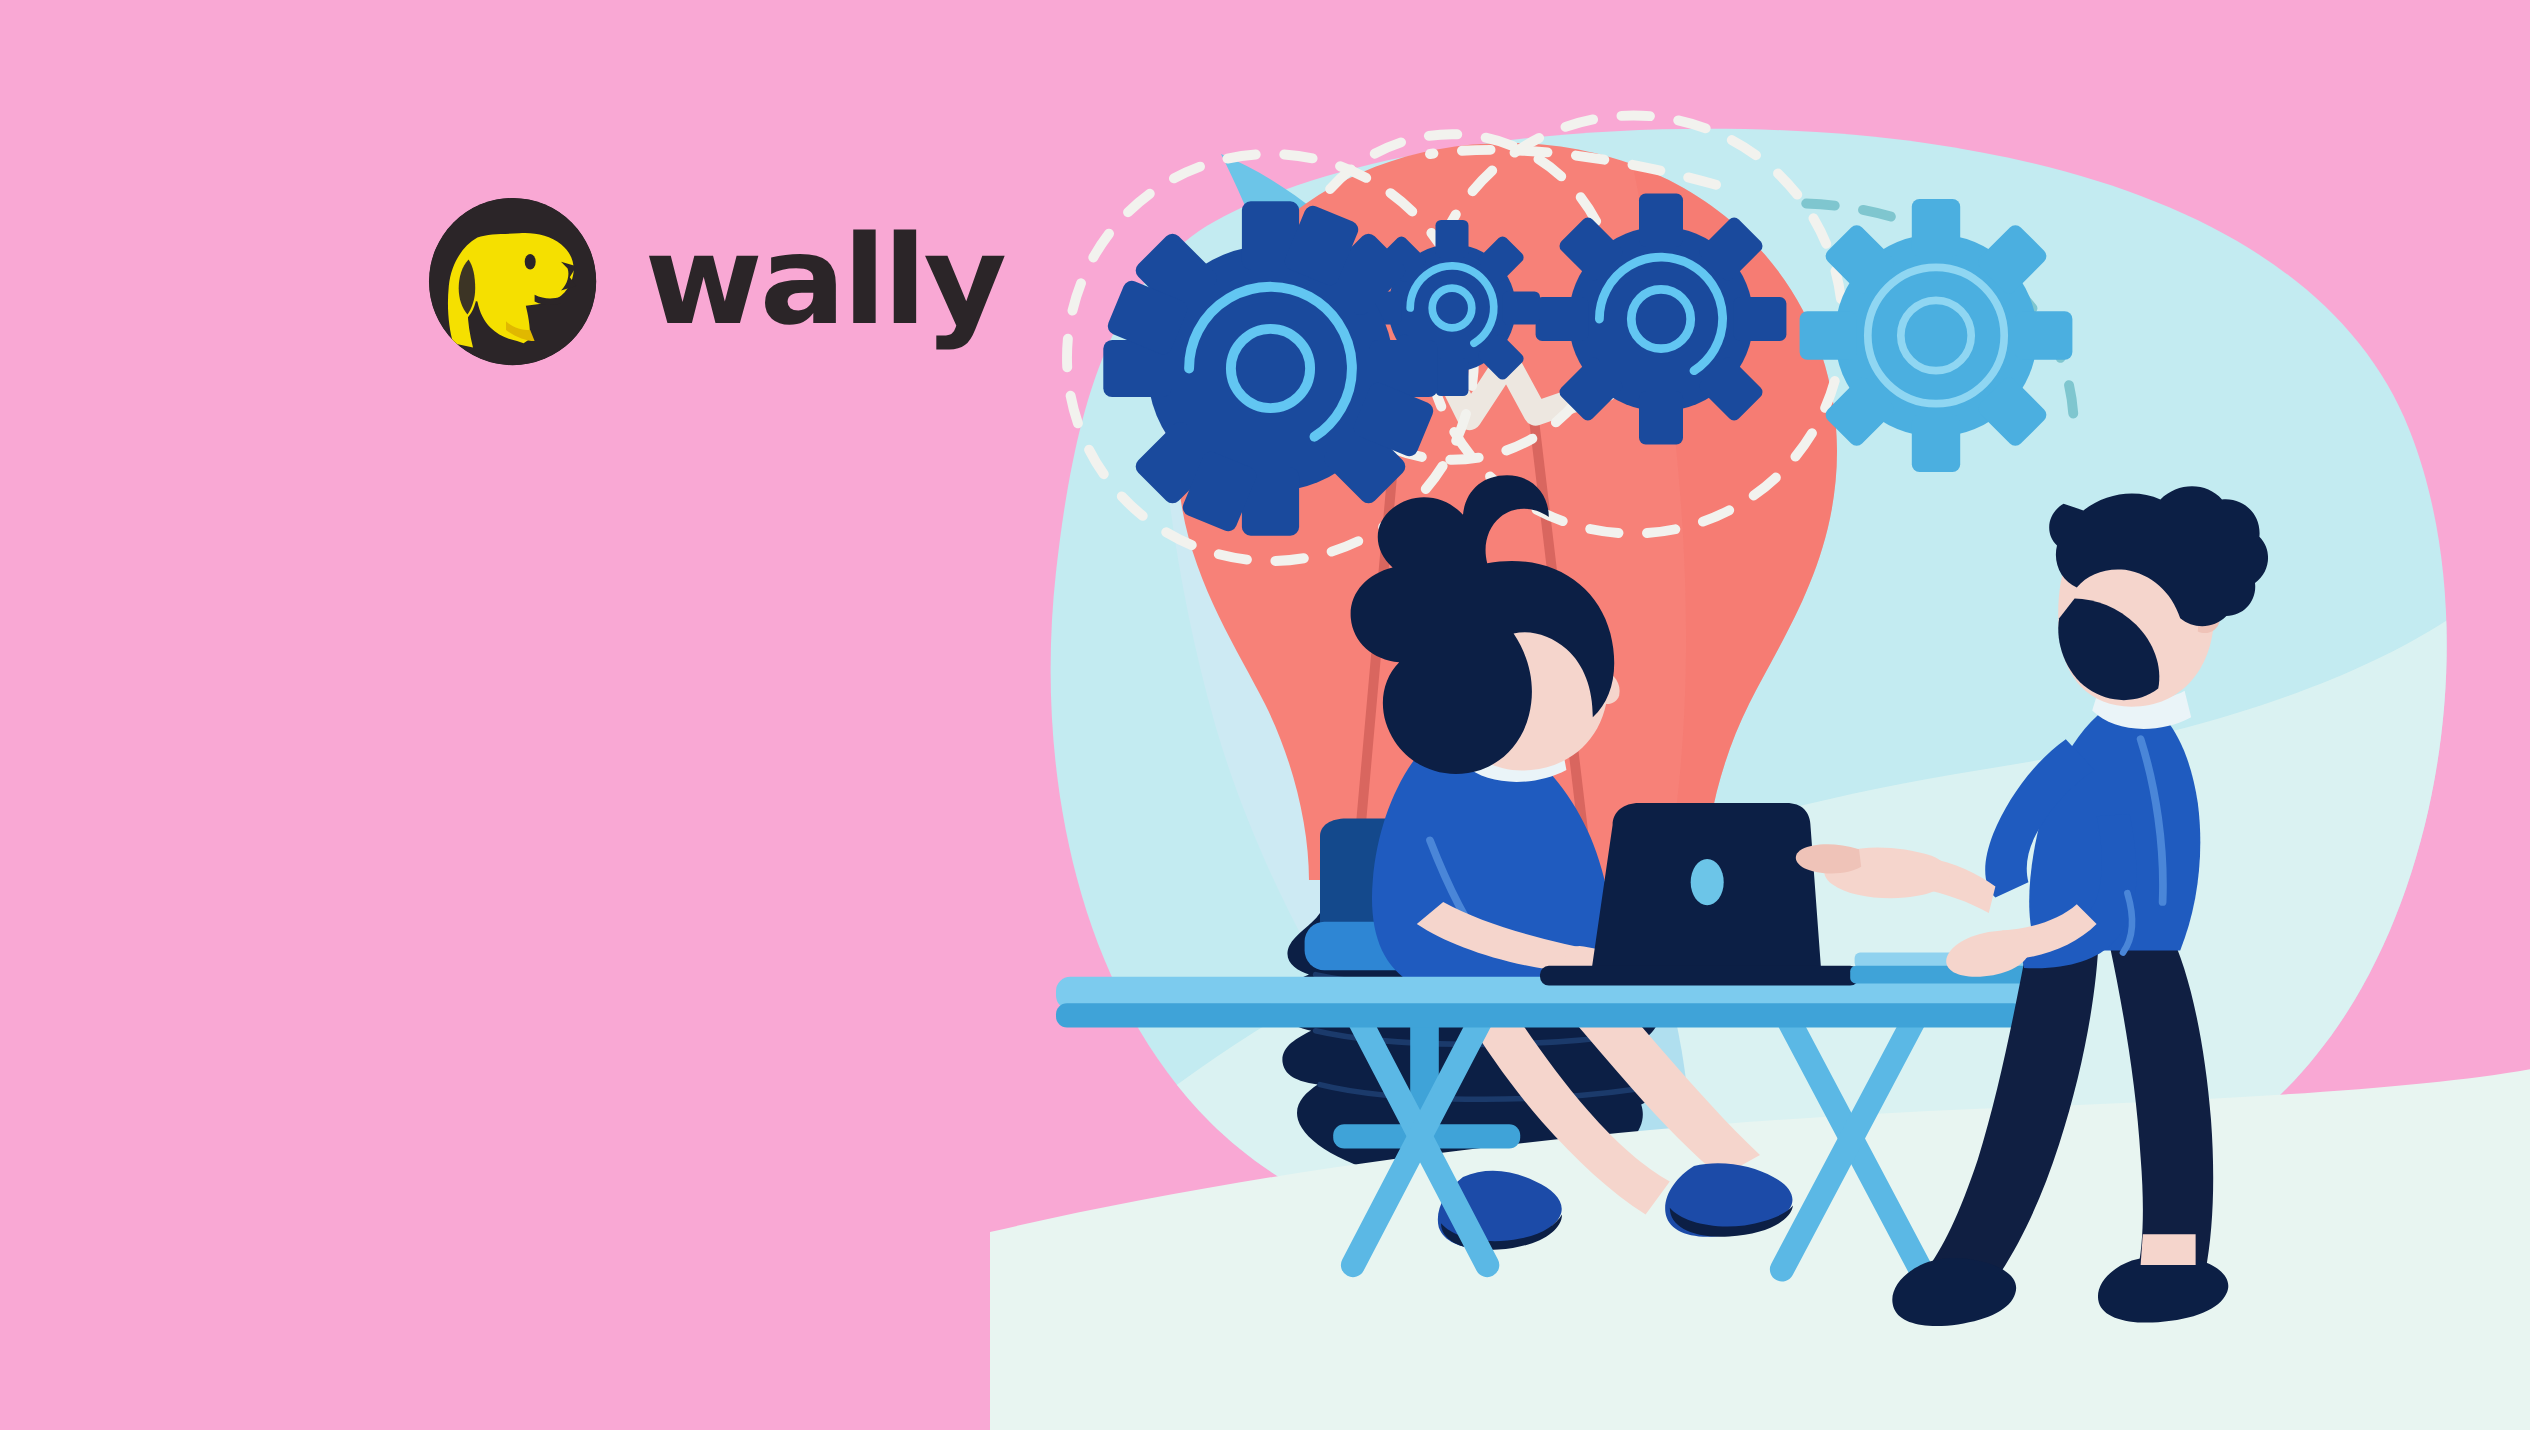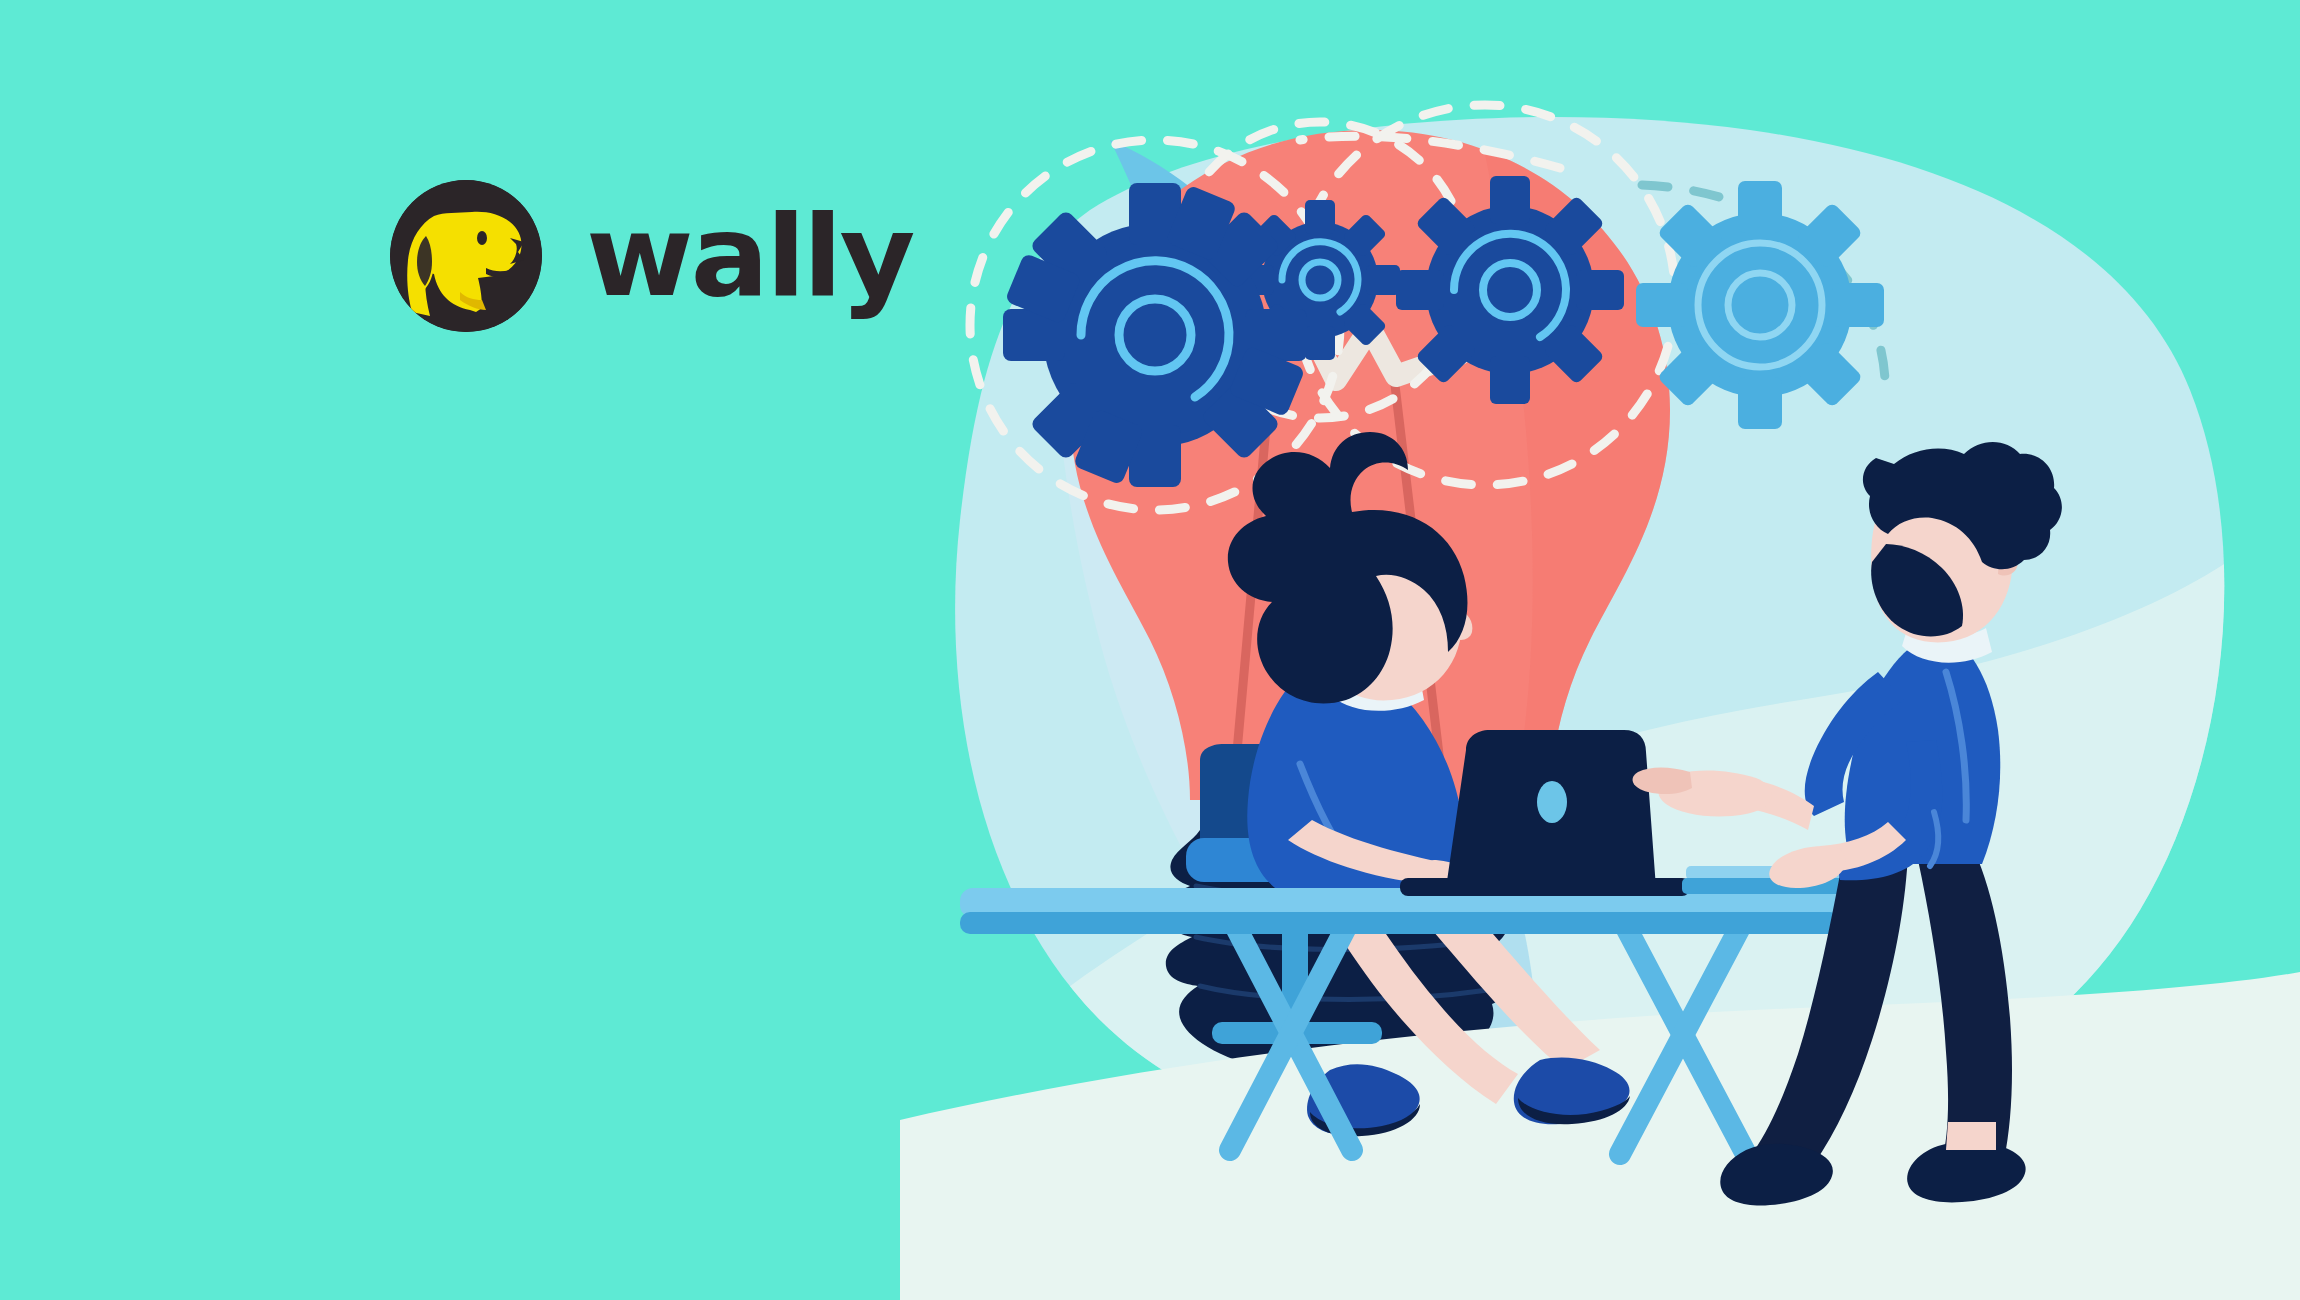--- a/index.html
+++ b/index.html
@@ -2,21 +2,21 @@
 <html><head>
 <meta charset="utf-8">
 <title>wally</title>
 <style>
   html,body{margin:0;padding:0;}
   body{
     width:2300px;height:1300px;overflow:hidden;
     font-family:"Liberation Sans",sans-serif;
     background:#e4f1ee;
   }
-  #stage{position:relative;width:2300px;height:1300px;background:#5eead4;}
+  #stage{position:relative;width:2300px;height:1300px;background:#f9a8d4;}
 
   
   #brand{position:absolute;left:390px;top:180px;display:flex;align-items:center;gap:44px;}
   #brand-mark{width:152px;height:152px;border-radius:50%;background:#2b2528;
               display:block;position:relative;overflow:hidden;flex:0 0 auto;}
   #brand-mark svg{position:absolute;left:0;top:0;}
   #brand-word{font-family:"DejaVu Sans",sans-serif;font-weight:bold;font-size:112px;
               color:#2b2528;letter-spacing:-3px;line-height:1;
               transform:scaleX(1.04);transform-origin:left center;}
 

